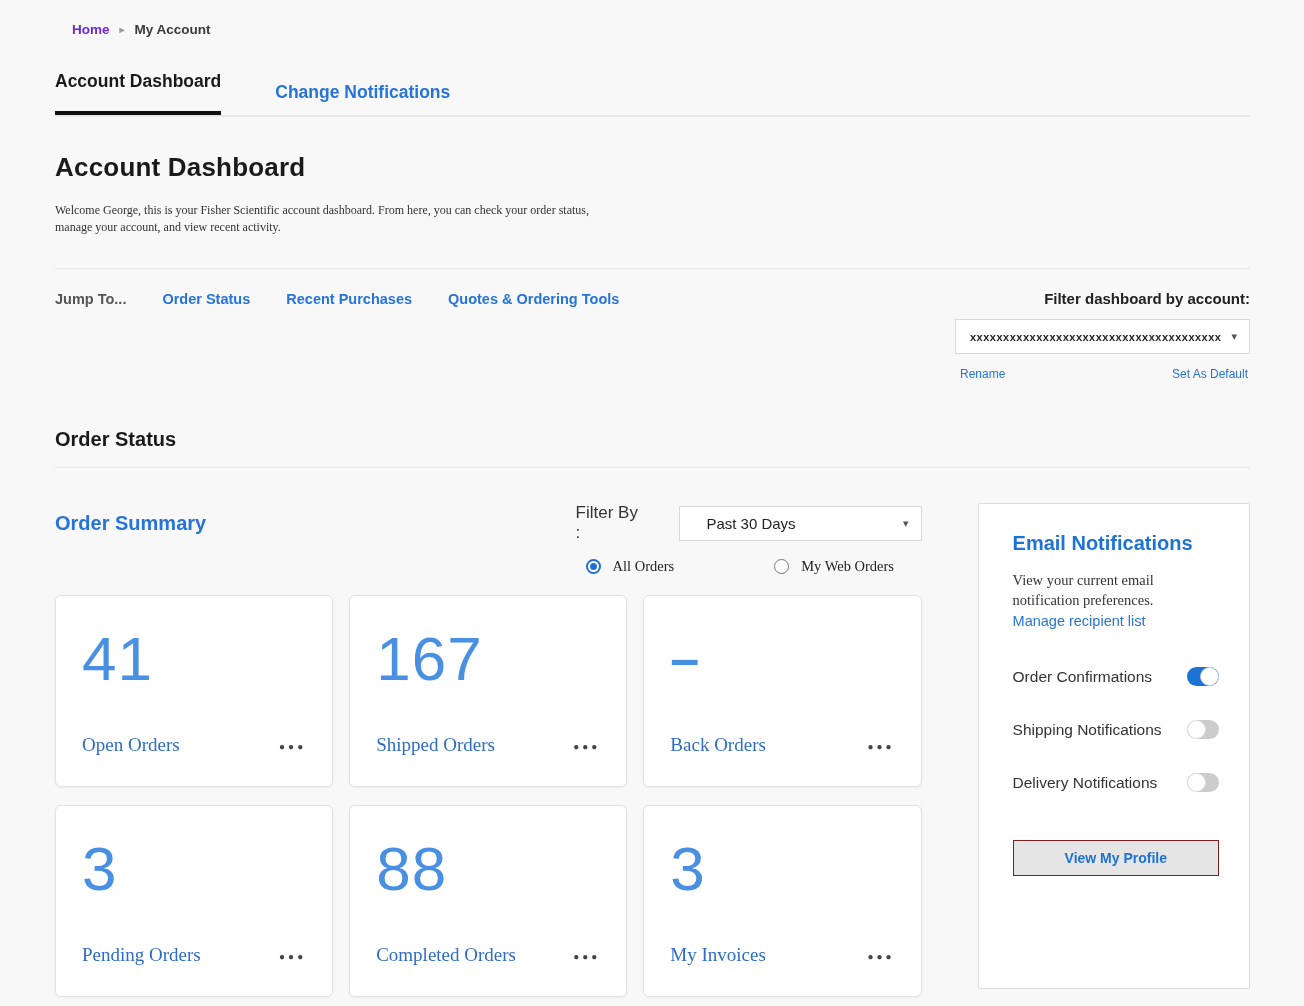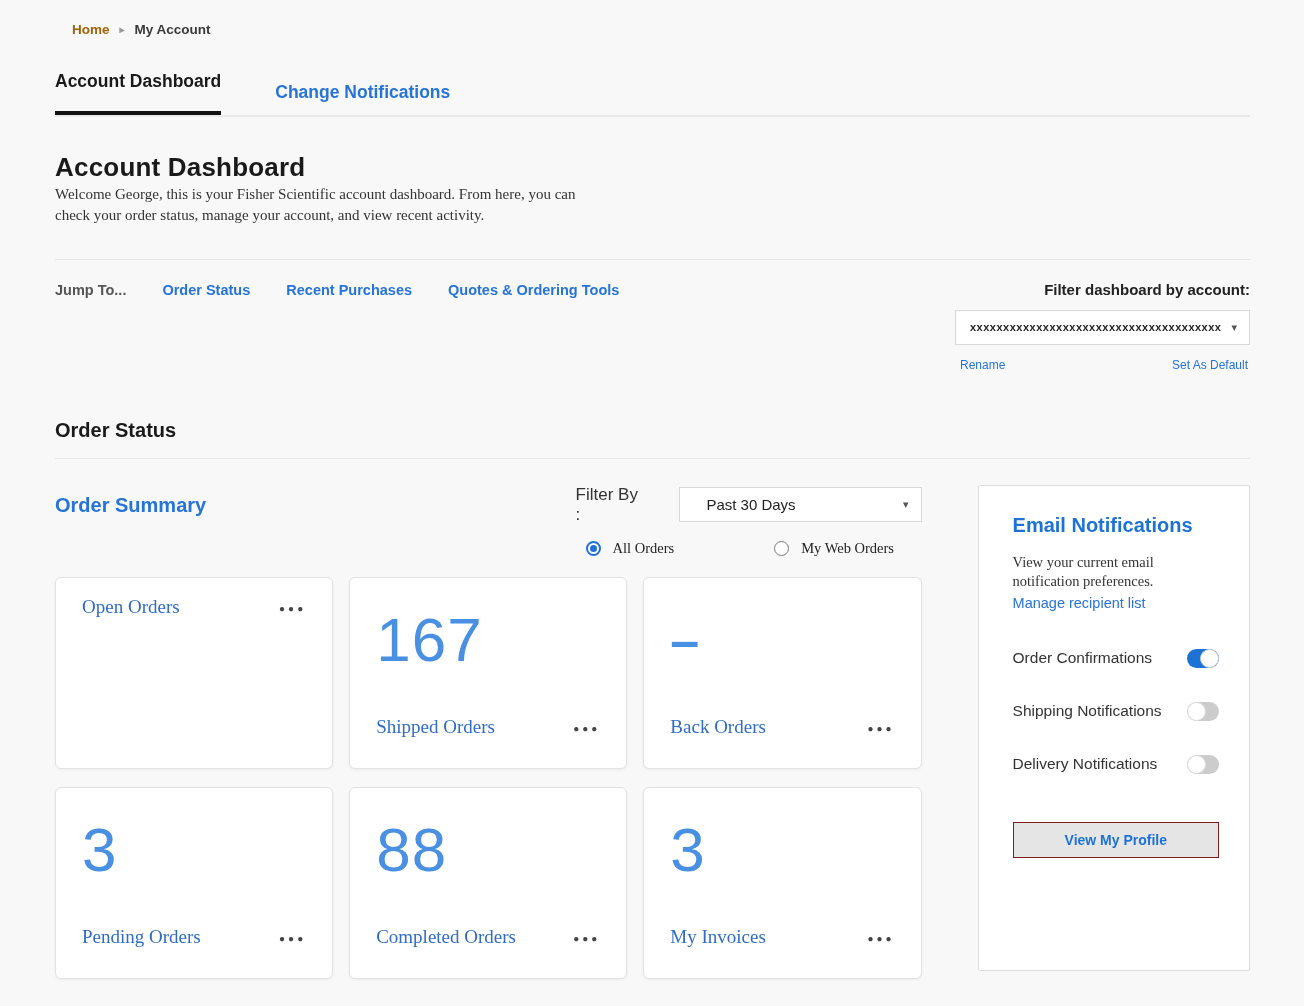--- a/index.html
+++ b/index.html
@@ -3,33 +3,33 @@
 <meta charset="utf-8">
 <style>
   * { margin:0; padding:0; box-sizing:border-box; }
   html,body { background:#f8f8f8; }
   body { font-family:"Liberation Sans", sans-serif; color:#222; }
   .page { width:1304px; height:1006px; background:#f8f8f8; overflow:hidden; position:relative; }
   .content { padding:22px 54px 0 55px; }
 
   
   .breadcrumb { display:flex; align-items:center; gap:10px; font-size:13.5px; font-weight:bold; }
-  .breadcrumb .bc-home { color:#a16207; cursor:pointer;padding-left:17px; }
+  .breadcrumb .bc-home { color:#6d28d9; cursor:pointer;padding-left:17px; }
   .breadcrumb .bc-sep { color:#9a9a9a; font-size:10px; }
   .breadcrumb .bc-current { color:#3a3a3a; }
 
   
   .tabs { display:flex; gap:54px; margin-top:34px; border-bottom:2px solid #e8e8e8; align-items:flex-end; }
   .tab { font-size:17.5px; font-weight:bold; padding-bottom:12px; cursor:pointer; }
   .tab.active { color:#1a1a1a; border-bottom:4px solid #111; padding-bottom:19px; }
   .tab.inactive { color:#2673d9; }
 
   
   h1.page-title { margin-top:35px; font-size:26px; font-weight:bold; color:#1a1a1a; letter-spacing:.2px; }
-  .welcome { margin-top:1px; width:545px; font-family:"Liberation Serif", serif; font-size:15px; line-height:1.42; color:#333; }
+  .welcome { margin-top:19px; width:545px; font-family:"Liberation Serif", serif; font-size:12px; line-height:1.42; color:#333; }
 
   .divider { height:1px; background:#e7e7e7; margin-top:32px; }
 
   
   .jump-row { display:flex; justify-content:space-between; margin-top:21px; align-items:baseline; }
   .jump-links { display:flex; gap:36px; align-items:baseline; }
   .jump-label { color:#555; font-weight:bold; font-size:14.5px; }
   .jump-link { color:#2673d9; font-weight:bold; font-size:14.5px; cursor:pointer; }
   .acct-label { font-size:15px; font-weight:bold; color:#222; }
   .acct-block { width:295px; margin-left:auto; }
@@ -39,21 +39,21 @@
   .acct-select-value { font-size:11px; font-weight:bold; letter-spacing:.5px; color:#222;
                        overflow:hidden; white-space:nowrap; }
   .caret { color:#555; font-size:11px; }
   .acct-links { display:flex; justify-content:space-between; margin-top:13px; padding:0 2px 0 5px; }
   .acct-links span { color:#2673d9; font-size:12px; cursor:pointer; }
 
   
   h2.section-title { margin-top:47px; font-size:20px; font-weight:bold; color:#1a1a1a; }
   .section-divider { height:1px; background:#e7e7e7; margin-top:16px; }
 
-  .main-row { display:flex; margin-top:26px; gap:56px; align-items:flex-start; }
+  .main-row { display:flex; margin-top:35px; gap:56px; align-items:flex-start; }
   .left-col { width:873px; }
 
   .summary-head { display:flex; justify-content:space-between; align-items:flex-start; }
   .summary-title { color:#2673d9; font-size:20px; font-weight:bold; margin-top:9px; }
   .summary-desc { margin-top:14px; font-family:"Liberation Serif", serif; font-size:14px; color:#333; }
   .summary-desc .inline-link { color:#2673d9; cursor:pointer; }
 
   .filter-block { width:346px; }
   .filter-row1 { display:flex; align-items:center; justify-content:flex-end; gap:33px; }
   .filter-by-label { font-size:17px; color:#333; }
@@ -163,20 +163,21 @@
               <div class="radio-item">
                 <span class="radio"></span>
                 <span class="radio-label">My Web Orders</span>
               </div>
             </div>
           </div>
         </div>
 
         <div class="cards">
           <div class="card">
+            <div class="card-num">41</div>
             <div class="card-footer">
               <span class="card-label">Open Orders</span>
               <span class="card-dots">●●●</span>
             </div>
           </div>
           <div class="card">
             <div class="card-num">167</div>
             <div class="card-footer">
               <span class="card-label">Shipped Orders</span>
               <span class="card-dots">●●●</span>

